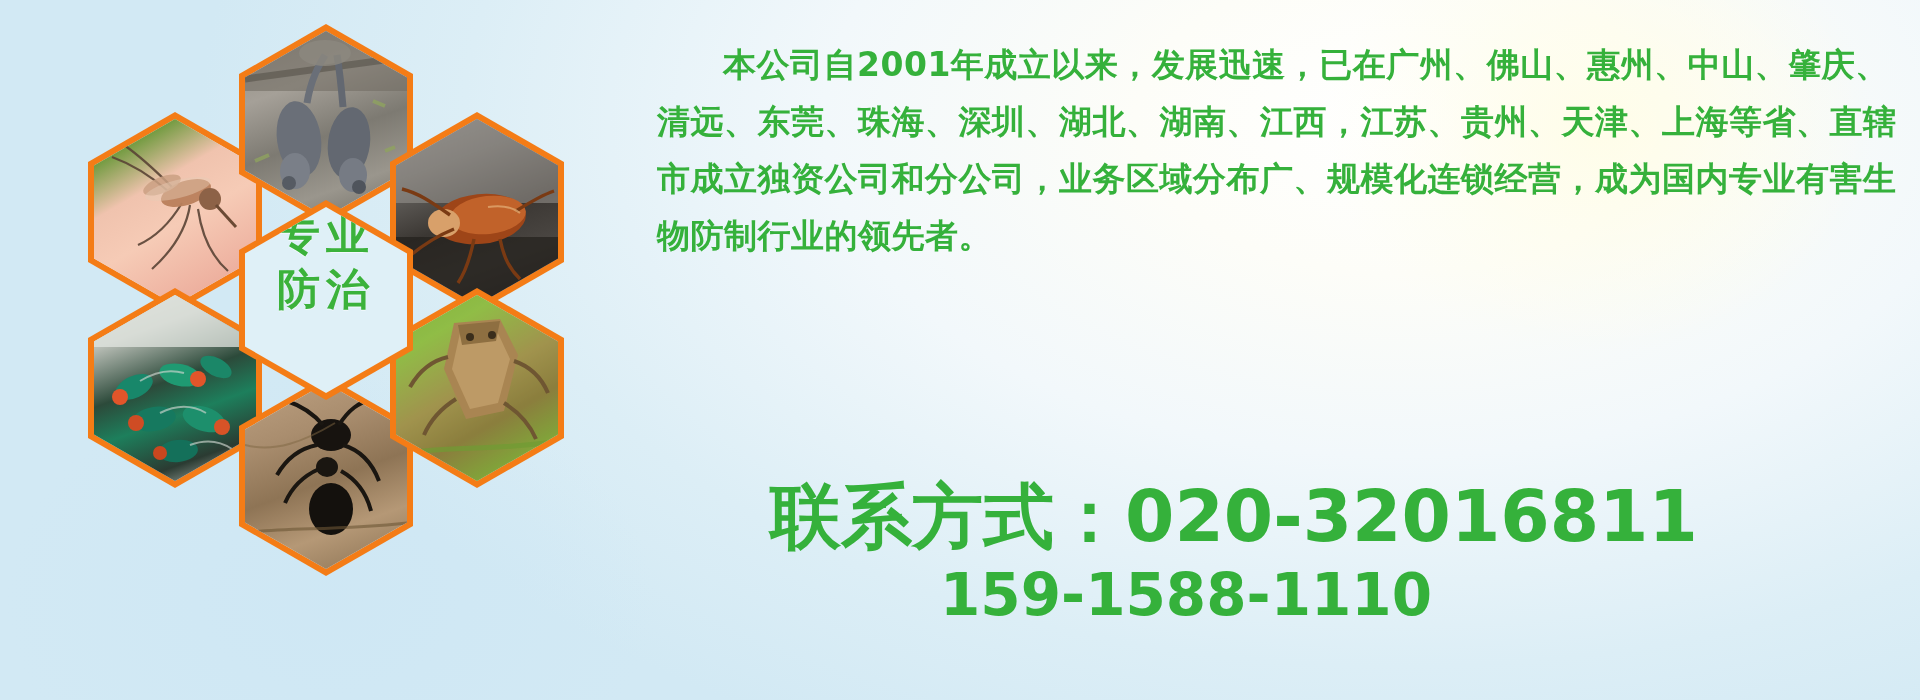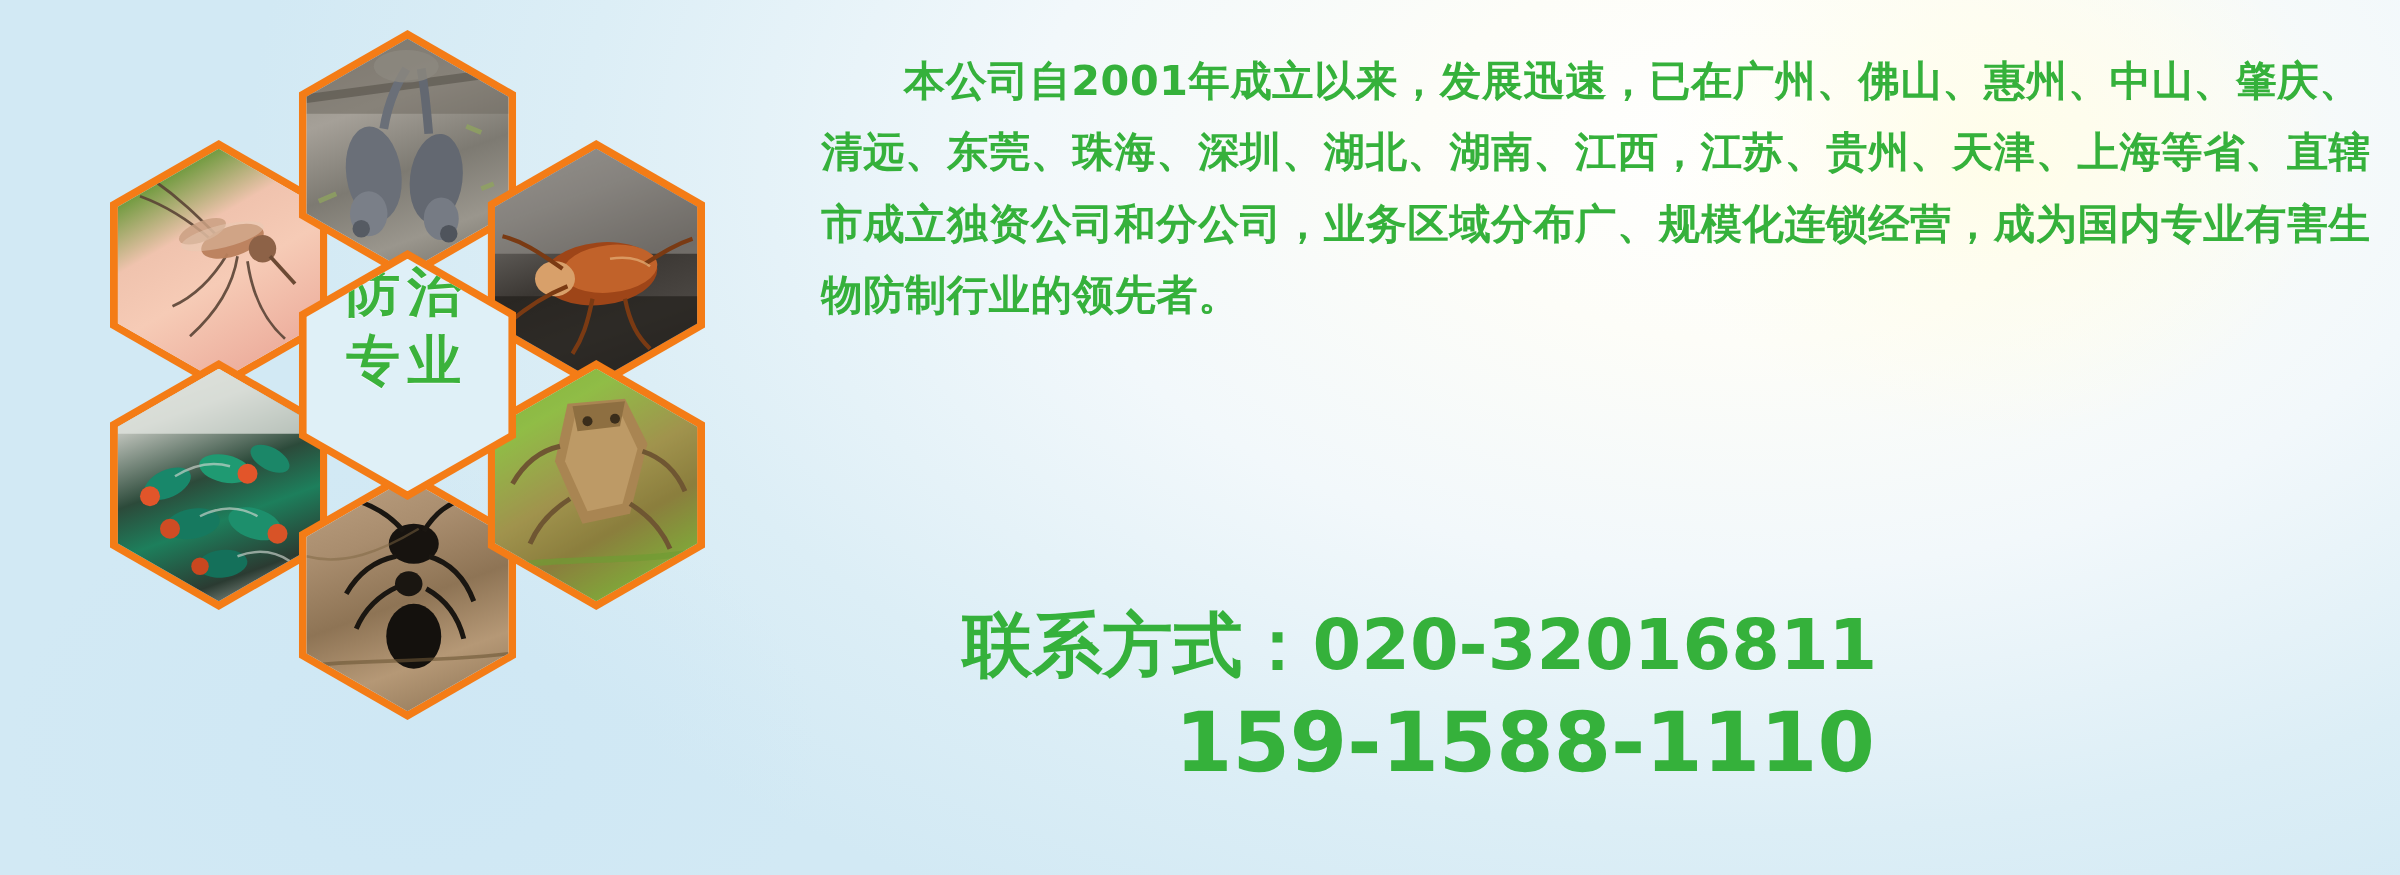--- a/index.html
+++ b/index.html
@@ -74,22 +74,22 @@
     color:#35b13b;font-size:33px;font-weight:700;line-height:57px;
     text-indent:66px;letter-spacing:.5px;
     font-family:"DejaVu Sans","Liberation Sans",sans-serif;
     margin-left:45px;
   }
   #contact{
     position:absolute;left:770px;top:478px;width:1000px;
     color:#35b13b;font-weight:700;
     font-family:"DejaVu Sans","Liberation Sans",sans-serif;
   }
-  #contact .line1{font-size:56px;line-height:78px;white-space:nowrap;}
-  #contact .line2{font-size:66px;line-height:78px;white-space:nowrap;padding-left:170px;}
+  #contact .line1{font-size:71px;line-height:78px;white-space:nowrap;}
+  #contact .line2{font-size:58px;line-height:78px;white-space:nowrap;padding-left:170px;}
 </style>
 </head>
 <body>
 
 <div id="banner">
 
   <div id="glow"></div>
   <div id="glow2"></div>
 
   <div id="hexcluster">
@@ -226,22 +226,22 @@
             </g>
             <path d="M0 160 C48 150 110 156 162 146" stroke="#6f9b33" stroke-width="5" fill="none" opacity=".7"></path>
           </svg>
         </div>
       </div>
     </div>
 
     <div class="hex h-center">
       <div class="inner">
         <div class="centertext">
+          <div>专业</div>
           <div>防治</div>
-          <div>专业</div>
         </div>
       </div>
     </div>
 
   </div>
 
   <div id="paragraph">本公司自2001年成立以来，发展迅速，已在广州、佛山、惠州、中山、肇庆、清远、东莞、珠海、深圳、湖北、湖南、江西，江苏、贵州、天津、上海等省、直辖市成立独资公司和分公司，业务区域分布广、规模化连锁经营，成为国内专业有害生物防制行业的领先者。</div>
 
   <div id="contact">
     <div class="line1">联系方式：020-32016811</div>

